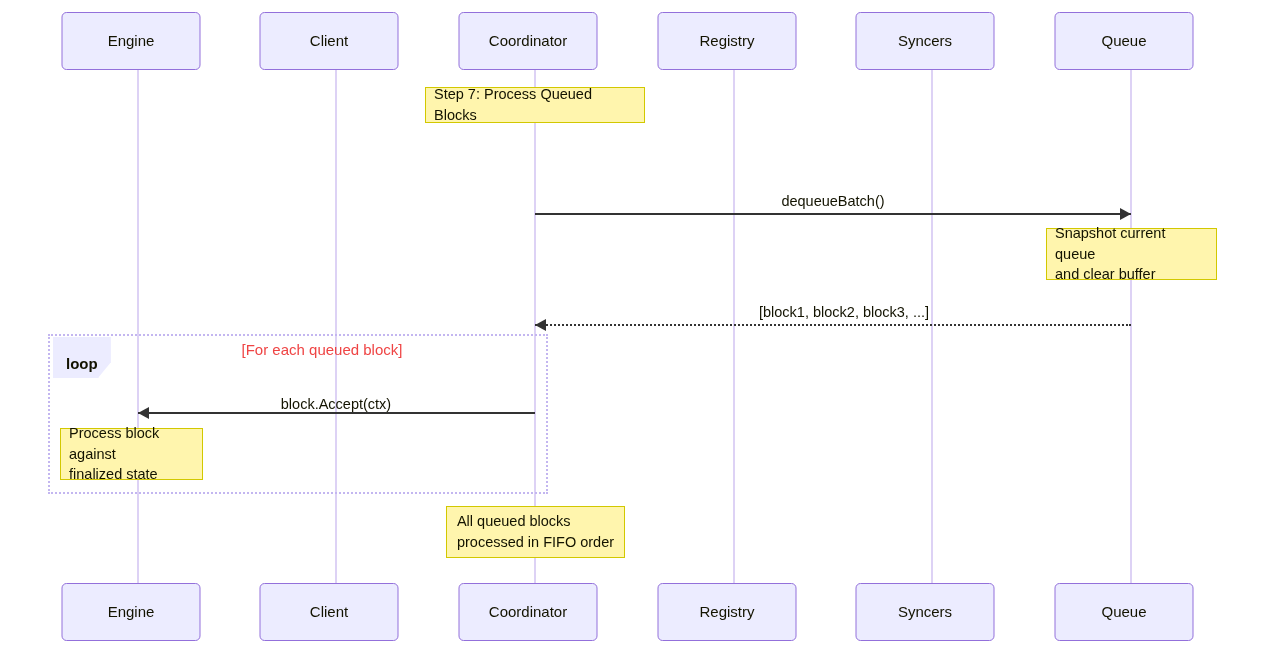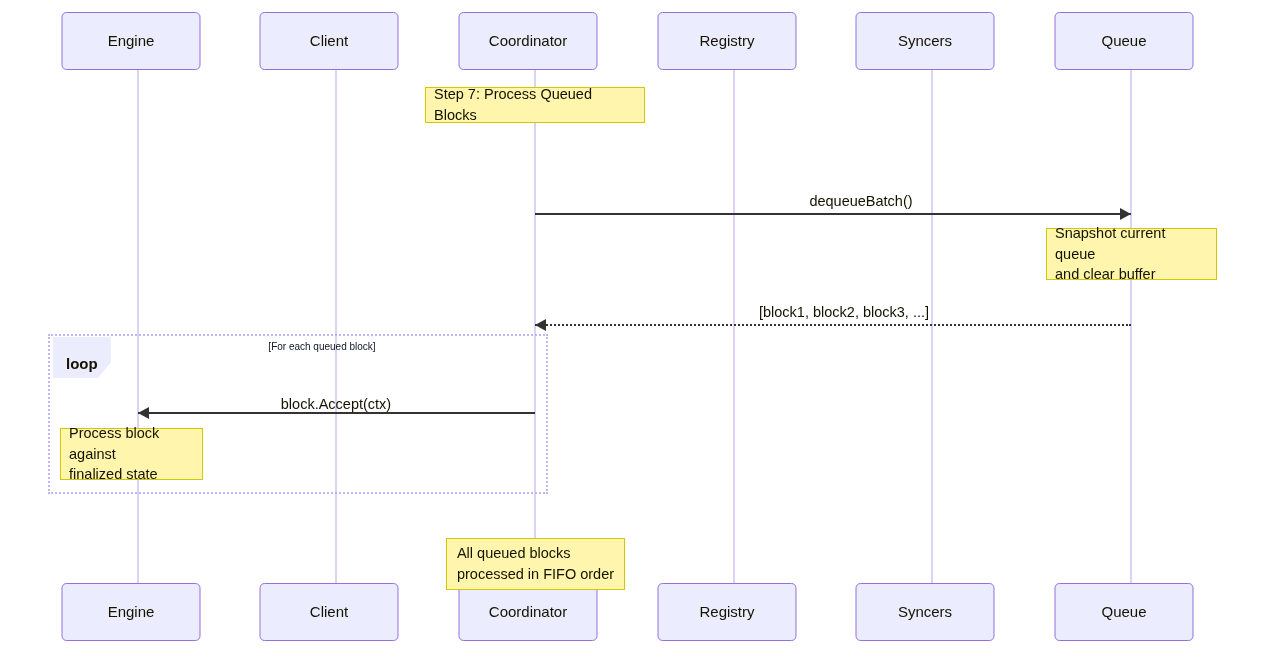--- a/index.html
+++ b/index.html
@@ -114,22 +114,22 @@
     border: 1px solid #ececff;
     padding: 17px 12px 4px 12px;
     font-size: 15px;
     font-weight: bold;
     color: #131300;
     line-height: 1.2;
     clip-path: polygon(0 0, 100% 0, 100% 62%, 78% 100%, 0 100%);
   }
   .loop-condition {
     position: absolute;
-    font-size: 10px;
-    color: #0f172a;
+    font-size: 15px;
+    color: #ef4444;
     white-space: nowrap;
     transform: translateX(-50%);
     line-height: 1.2;
   }
 </style>
 </head>
 <body>
 
 <div id="diagram">
 
@@ -179,27 +179,27 @@
       <div class="note-text">Step 7: Process Queued Blocks</div>
     </div>
     <div class="note" style="left: 1046px; top: 228px; width: 171px; height: 52px;">
       <div class="note-text">Snapshot current queue
 and clear buffer</div>
     </div>
     <div class="note" style="left: 60px; top: 428px; width: 143px; height: 52px;">
       <div class="note-text">Process block against
 finalized state</div>
     </div>
-    <div class="note" style="left: 446px; top: 506px; width: 179px; height: 52px; margin-top: 32px;">
+    <div class="note" style="left: 446px; top: 506px; width: 179px; height: 52px;">
       <div class="note-text">All queued blocks
 processed in FIFO order</div>
     </div>
     <div class="msg-line" style="left: 535px; top: 213px; width: 596px;"></div>
     <div class="arrowhead right" style="top: 208px; left: 1120px;"></div>
-    <div class="msg-label" style="left: 833px; top: 193px; margin-left: 28px;">dequeueBatch()</div>
+    <div class="msg-label" style="left: 833px; top: 193px;">dequeueBatch()</div>
     <div class="msg-line dashed" style="left: 535px; top: 324px; width: 596px;"></div>
     <div class="arrowhead left" style="top: 319px; left: 535px;"></div>
     <div class="msg-label" style="left: 800px; top: 304px; margin-left: 44px;">[block1, block2, block3, ...]</div>
     <div class="msg-line" style="left: 138px; top: 412px; width: 397px;"></div>
     <div class="arrowhead left" style="top: 407px; left: 138px;"></div>
     <div class="msg-label" style="left: 336px; top: 396px;">block.Accept(ctx)</div>
     <div class="loop-frame" style="left: 48px; top: 334px; width: 500px; height: 160px;"></div>
     <div class="loop-tag" style="left: 53px; top: 337px;">loop</div>
     <div class="loop-condition" style="left: 322px; top: 341px;">[For each queued block]</div>
   </div>

